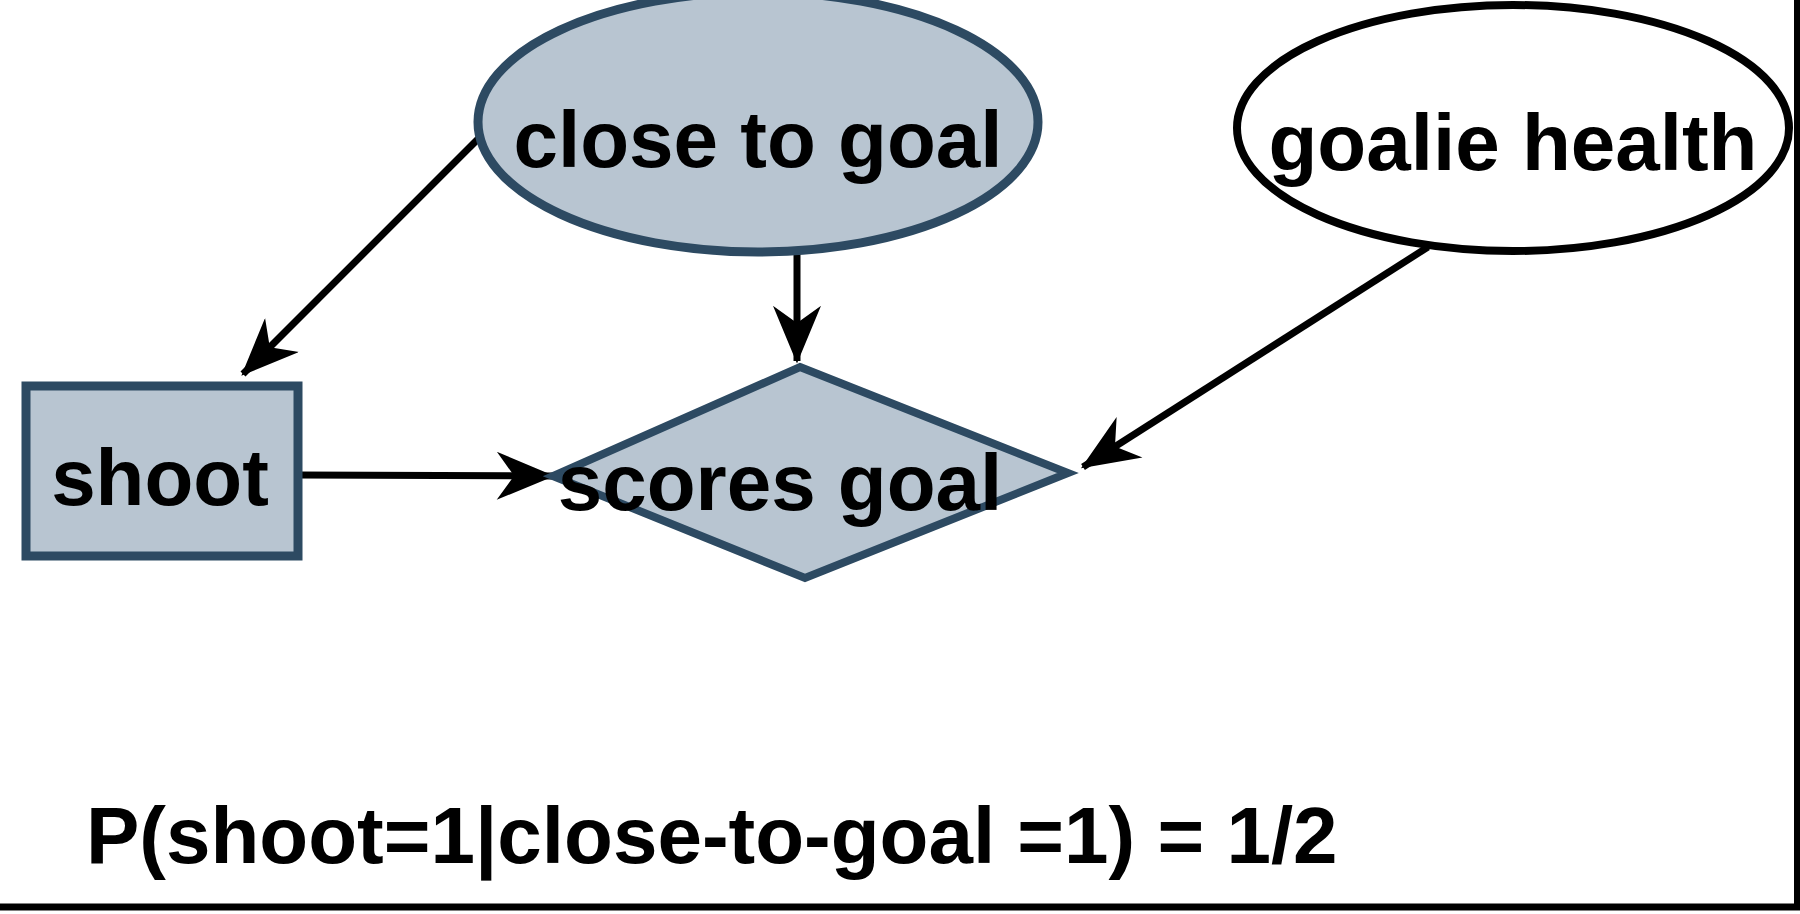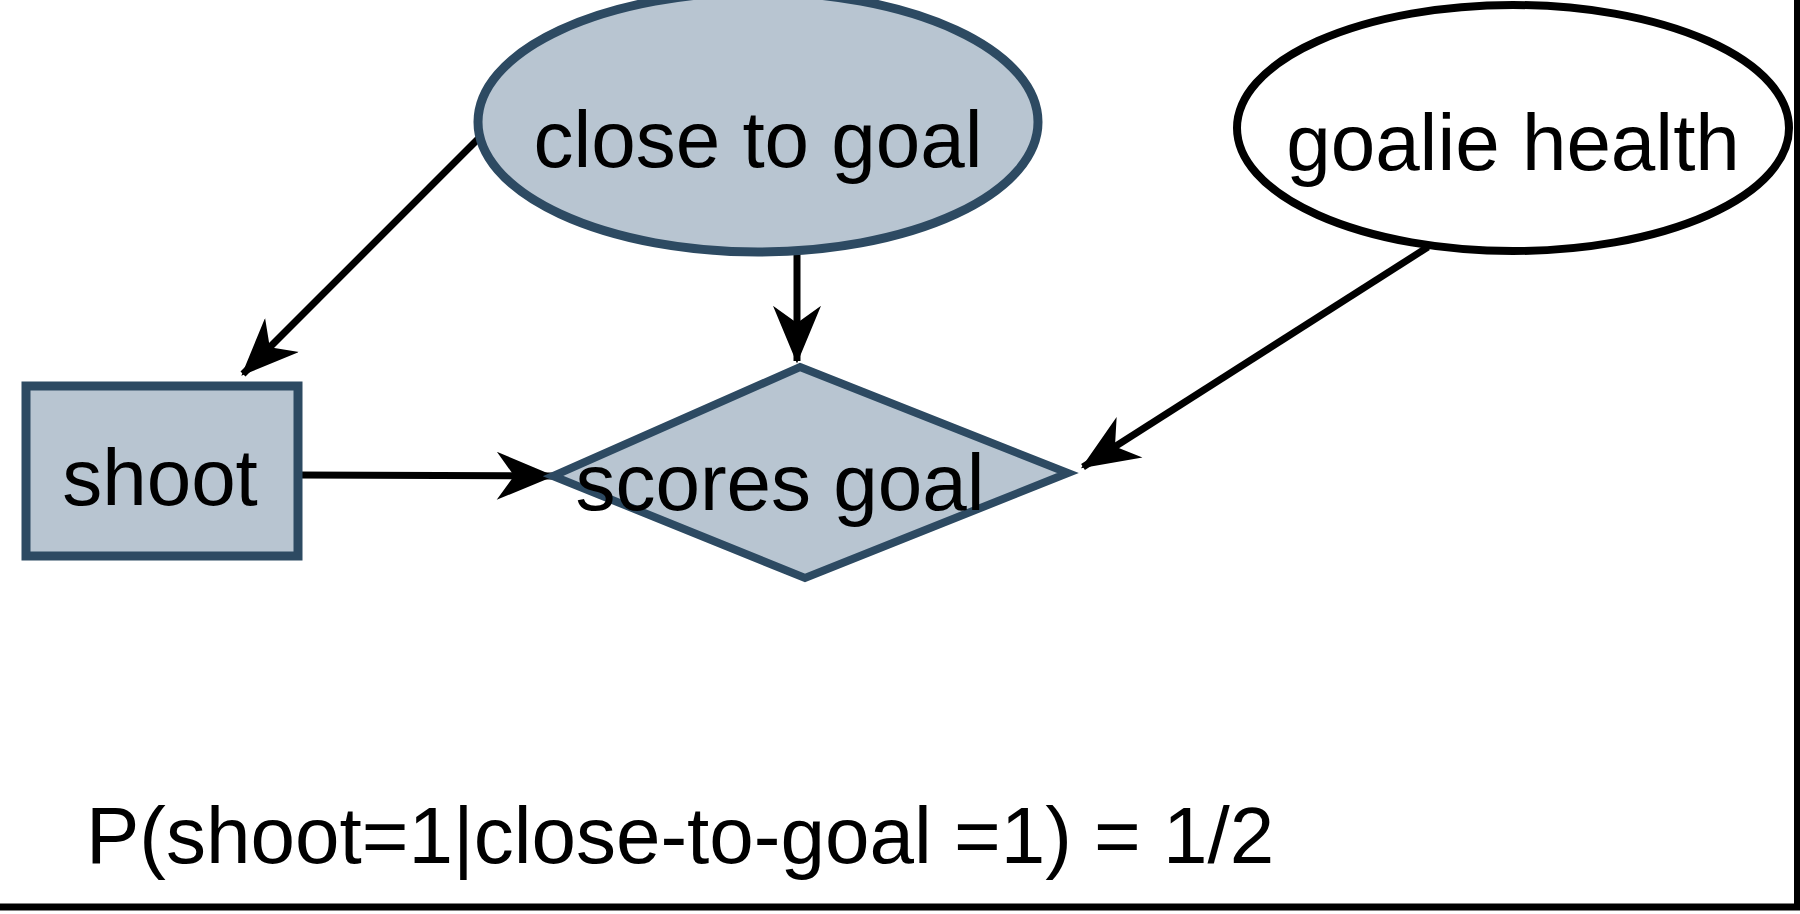--- a/index.html
+++ b/index.html
@@ -8,20 +8,21 @@
     background: #ffffff;
     width: 1800px;
     height: 914px;
     overflow: hidden;
     font-family: "Liberation Sans", sans-serif;
   }
   #stage {
     position: relative;
     width: 1800px;
     height: 914px;
+    font-weight: bold;
   }
   svg { display: block; }
   .node-label {
     font-family: "Liberation Sans", sans-serif;
     font-size: 80px;
     fill: #000000;
   }
   .formula-text {
     font-family: "Liberation Sans", sans-serif;
     font-size: 80px;

